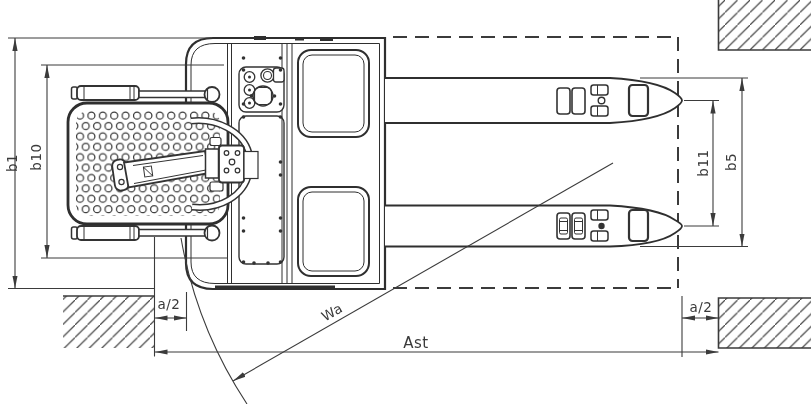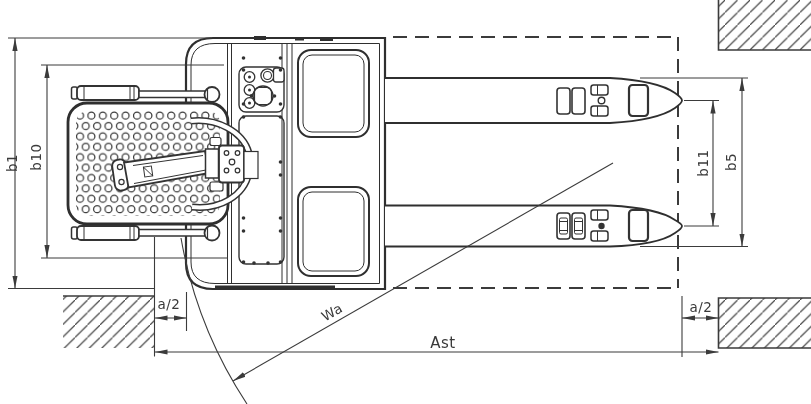--- a/index.html
+++ b/index.html
@@ -255,14 +255,14 @@
   </g>
 </svg>
 
 <span class="lbl rot90" style="left:12px;top:163px;">b1</span>
 <span class="lbl rot90" style="left:36px;top:157px;">b10</span>
 <span class="lbl rot90" style="left:703px;top:163px;">b11</span>
 <span class="lbl rot90" style="left:731px;top:162px;">b5</span>
 <span class="lbl" style="left:169px;top:304px;">a/2</span>
 <span class="lbl" style="left:701px;top:307px;">a/2</span>
 <span class="lbl rot30" style="left:332px;top:312px;">Wa</span>
-<span class="lbl big" style="left:443px;top:343px;">Ast</span>
+<span class="lbl big" style="left:416px;top:343px;">Ast</span>
 </div>
 
 </body></html>

